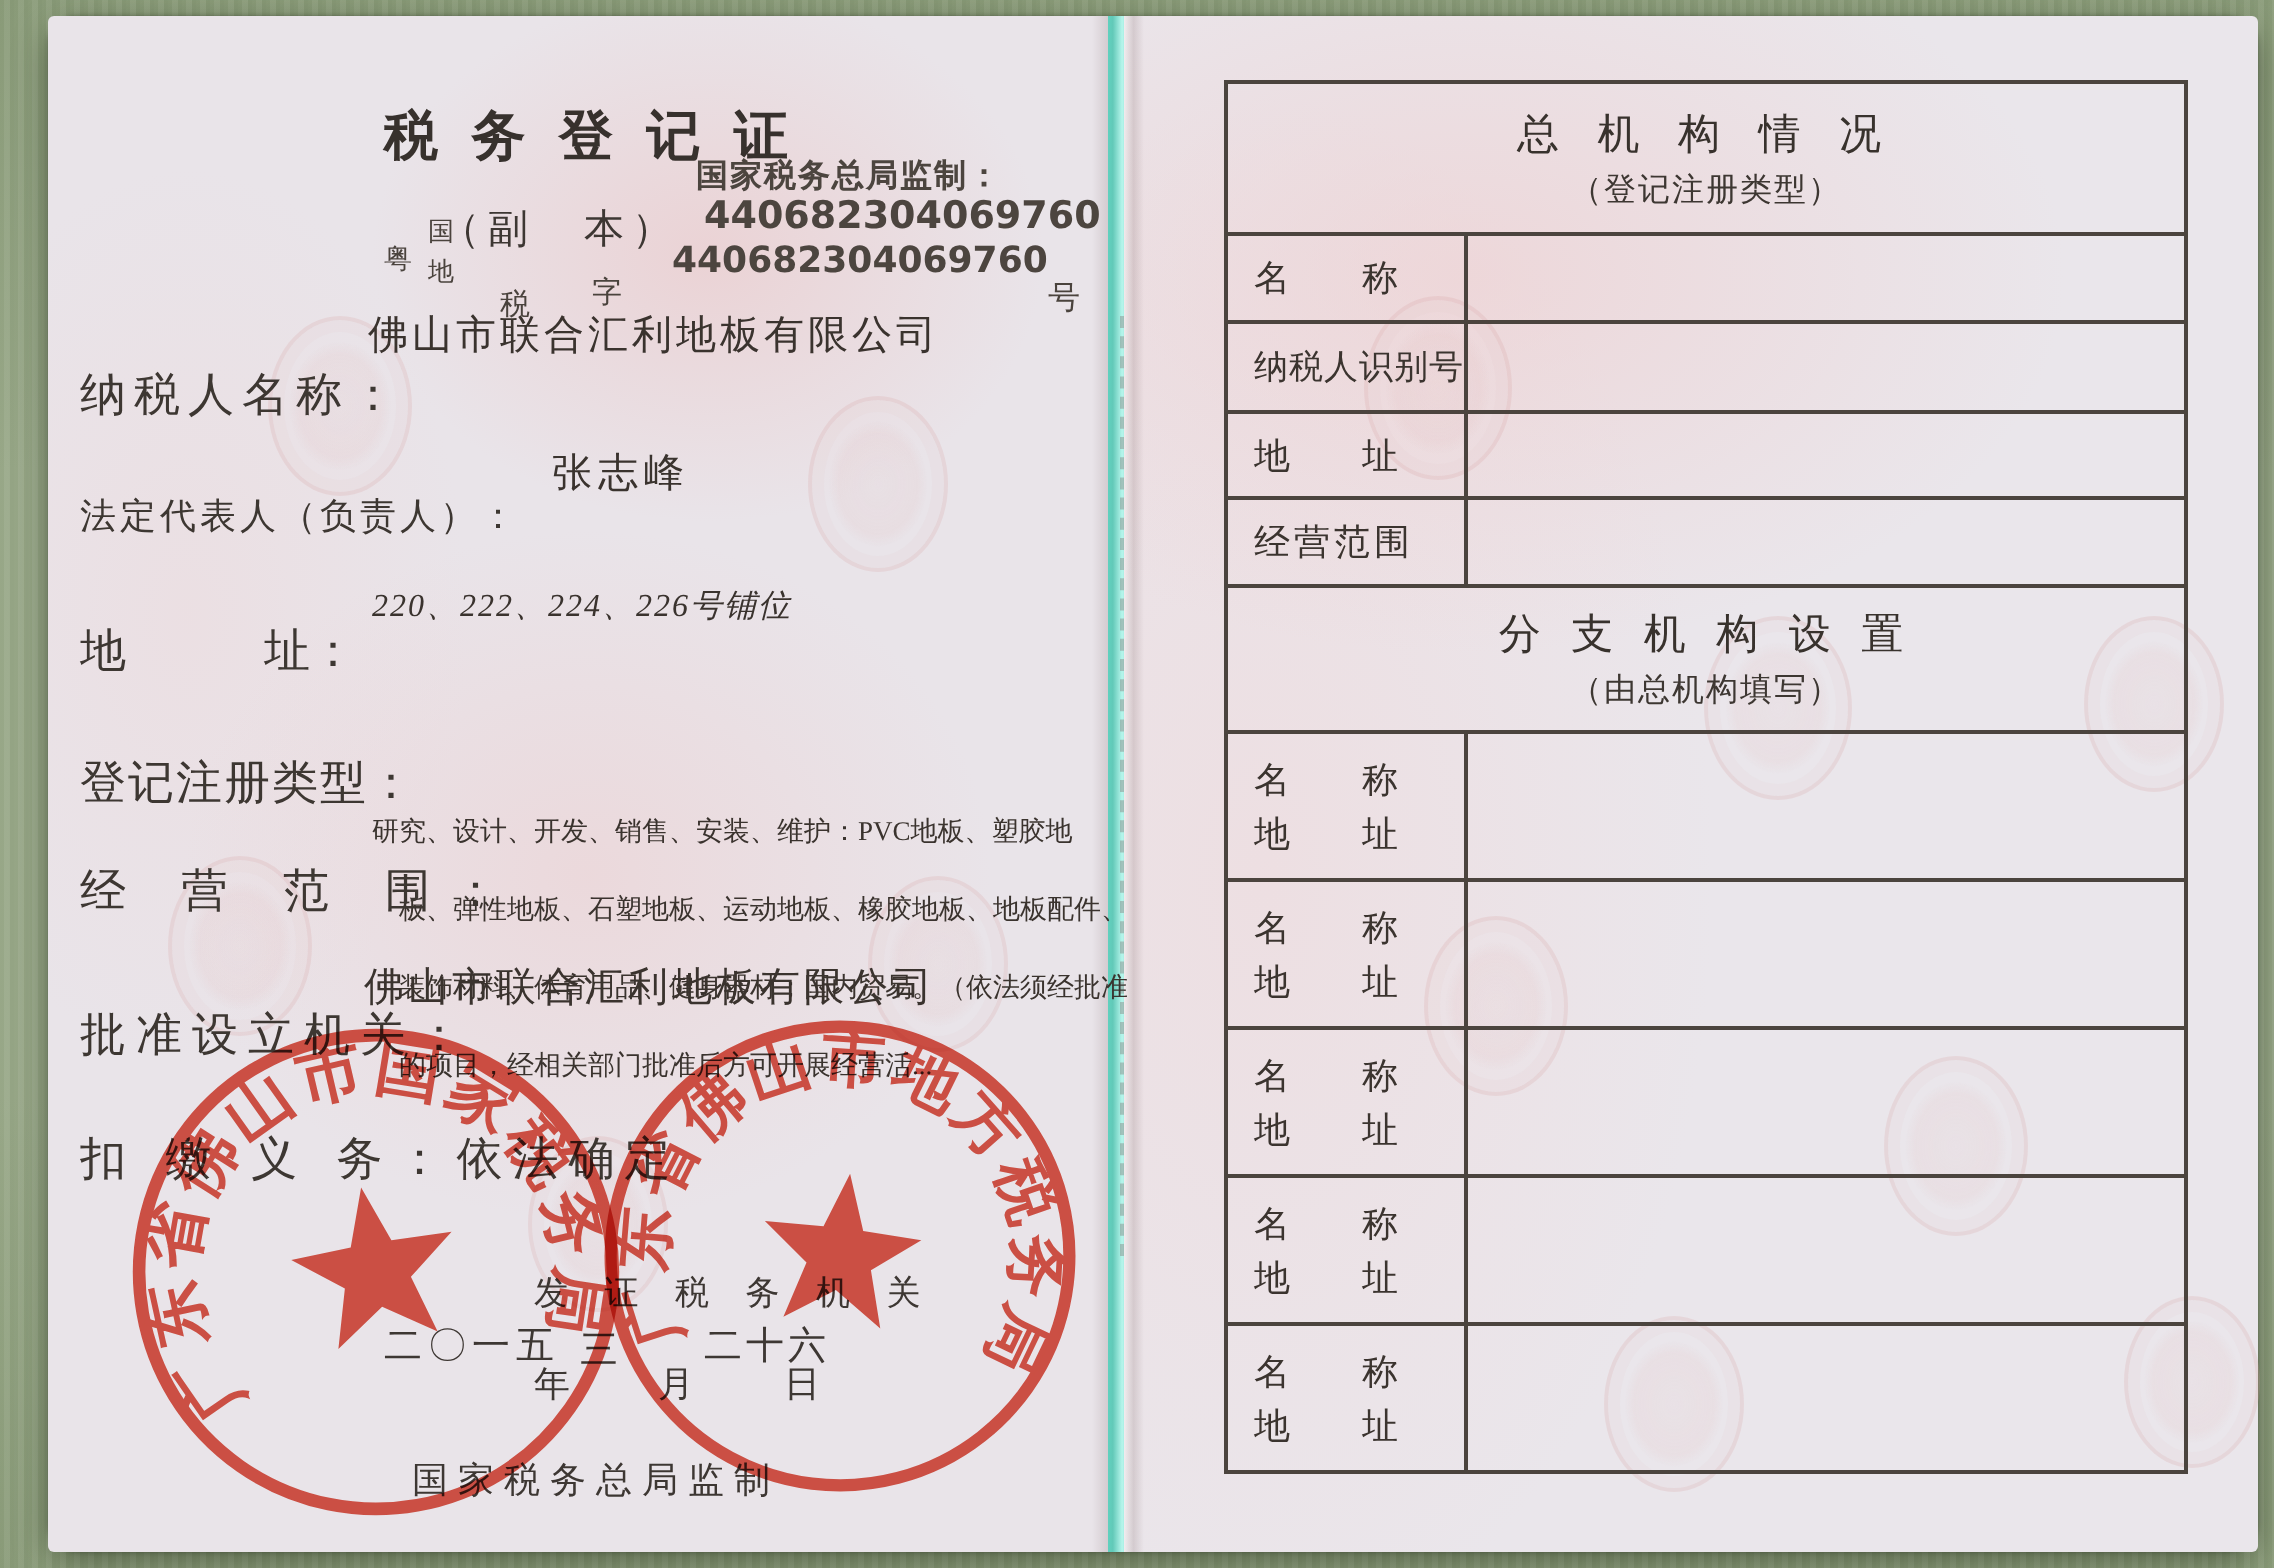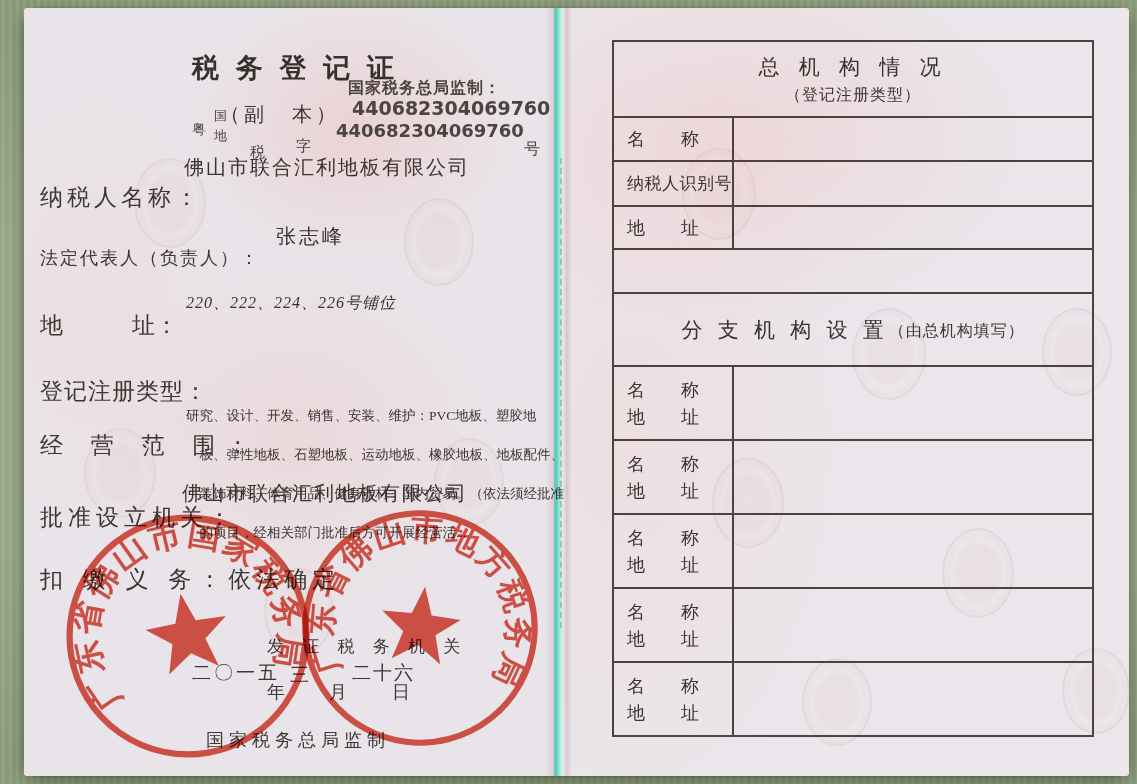--- a/index.html
+++ b/index.html
@@ -59,21 +59,21 @@
   .val{color:#3a332e;}
   .small-kai{color:#4a433d;}
   
   .rt{position:absolute;left:588px;top:32px;width:478px;border:2px solid #4b443e;}
   .rt-head{border-bottom:2px solid #4b443e;height:74px;display:flex;flex-direction:column;align-items:center;justify-content:center;}
   .rt-title{font-size:21px;letter-spacing:7px;color:#38322d;}
   .rt-sub{font-size:16px;letter-spacing:1px;margin-top:4px;color:#3d3732;}
   .rt-row{display:flex;border-bottom:2px solid #4b443e;}
   .rt-label{width:120px;border-right:2px solid #4b443e;display:flex;align-items:center;padding-left:13px;font-size:18px;color:#3b342f;box-sizing:border-box;}
   .rt-value{flex:1;}
-  .rt-section{height:71px;display:flex;flex-direction:row;align-items:center;justify-content:center;border-bottom:2px solid #4b443e;}
+  .rt-section{height:71px;display:flex;flex-direction:column;align-items:center;justify-content:center;border-bottom:2px solid #4b443e;}
   .rt-pair{display:flex;border-bottom:2px solid #4b443e;height:72px;}
   .rt-pair:last-child{border-bottom:none;}
   .rt-pair .rt-label{flex-direction:column;align-items:flex-start;justify-content:space-around;padding:9px 0 9px 13px;}
   .r4{height:42px;}
   .stamp{position:absolute;mix-blend-mode:multiply;opacity:.92;}
   .scope{font-size:13.5px;line-height:19.5px;color:#3a332e;width:392px;}
 </style>
 </head>
 <body>
 
@@ -184,20 +184,21 @@
     </div>
     <div class="rt-row" style="height:43px;">
       <div class="rt-label" style="font-size:17px;letter-spacing:.5px;">纳税人识别号</div>
       <div class="rt-value"></div>
     </div>
     <div class="rt-row" style="height:41px;">
       <div class="rt-label">地　　址</div>
       <div class="rt-value"></div>
     </div>
     <div class="rt-row r4">
+      <div class="rt-label" style="letter-spacing:2px;">经营范围</div>
       <div class="rt-value"></div>
     </div>
 
     <div class="rt-section">
       <div class="rt-title" style="letter-spacing:5px;">分 支 机 构 设 置</div>
       <div class="rt-sub">（由总机构填写）</div>
     </div>
 
     <div class="rt-pair">
       <div class="rt-label">

